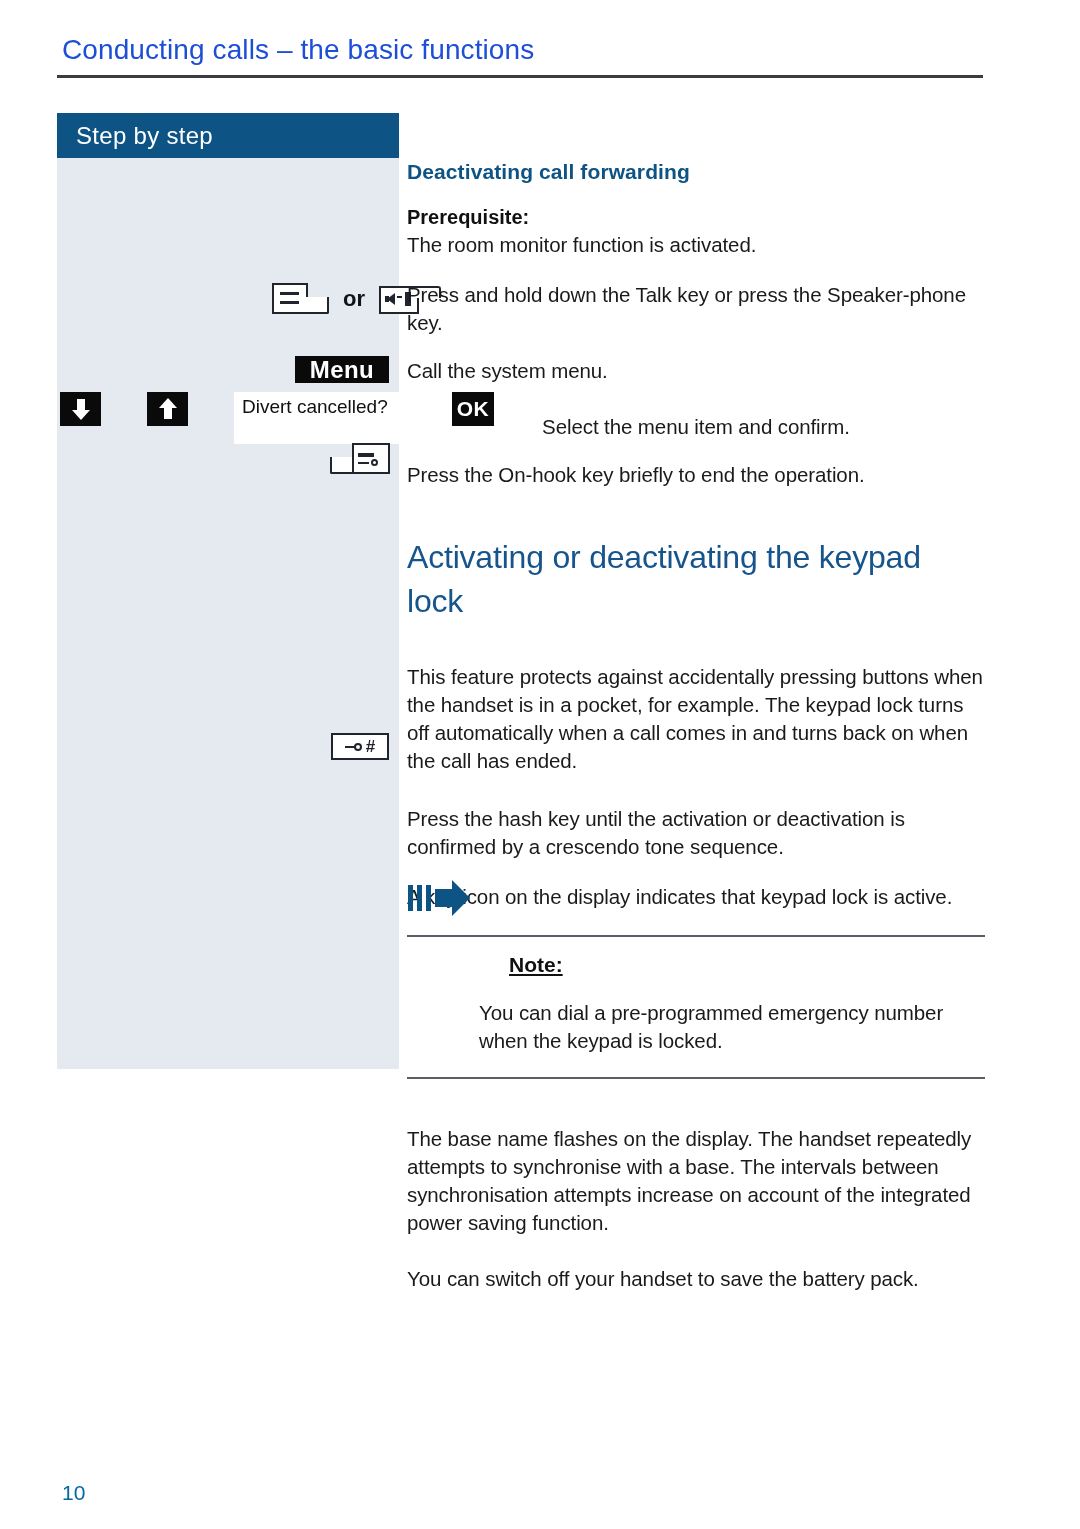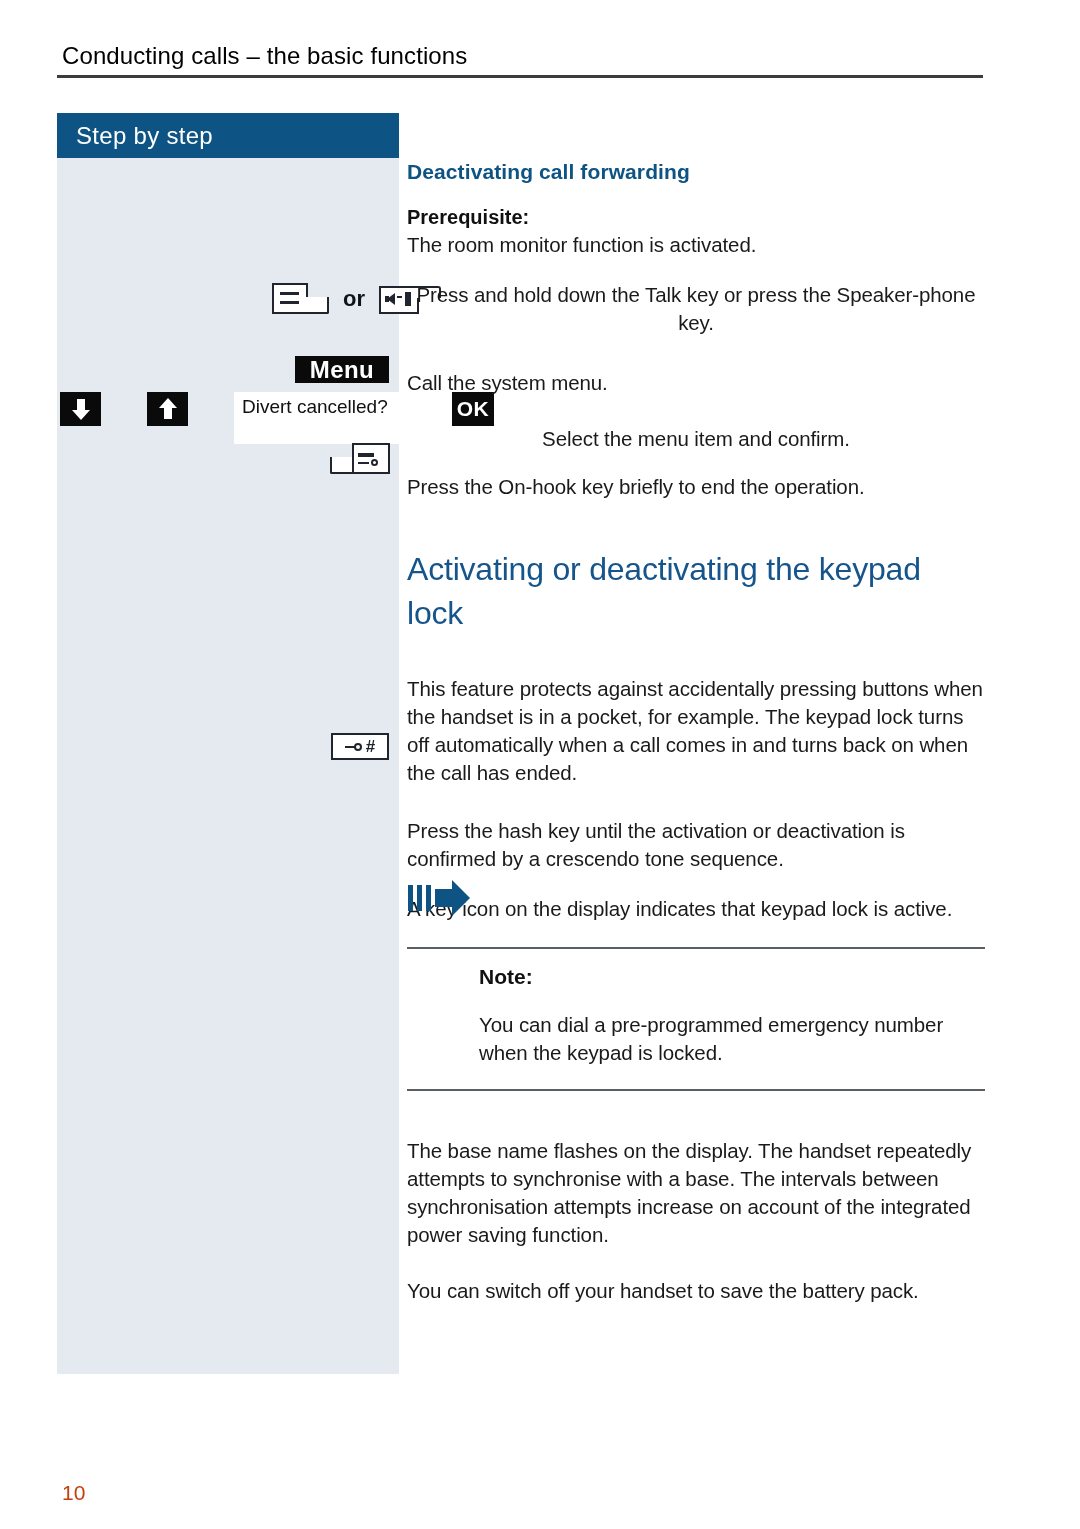--- a/index.html
+++ b/index.html
@@ -13,43 +13,43 @@
     position: relative;
     font-family: "Liberation Sans", sans-serif;
     color: #1a1a1a;
     overflow: hidden;
   }
 
   
   .page-header {
     position: absolute;
     left: 62px;
-    top: 42px;
+    top: 34px;
     width: 920px;
-    font-size: 24px;
+    font-size: 28px;
     letter-spacing: 0.1px;
-    color: #000000;
+    color: #1d4ed8;
     white-space: nowrap;
   }
   .header-rule {
     position: absolute;
     left: 57px;
     top: 75px;
     width: 926px;
     height: 3px;
     background: #3c3c3c;
   }
 
   
   .stepcol {
     position: absolute;
     left: 57px;
     top: 113px;
     width: 342px;
-    height: 1261px;
+    height: 956px;
     background: #e4eaf0;
   }
   .stepcol-title {
     position: absolute;
     left: 0;
     top: 0;
     width: 342px;
     height: 45px;
     background: #0d5384;
     color: #ffffff;
@@ -398,21 +398,21 @@
     border-top: 18px solid transparent;
     border-bottom: 18px solid transparent;
     border-left: 18px solid #0d5384;
   }
 
   .page-number {
     position: absolute;
     left: 62px;
     top: 1481px;
     font-size: 21px;
-    color: #c2410c;
+    color: #0369a1;
   }
 </style>
 </head>
 <body>
 
 <div class="page-header">Conducting calls – the basic functions</div>
 <div class="header-rule"></div>
 
 <div class="stepcol">
   <div class="stepcol-title">Step by step</div>
@@ -471,37 +471,37 @@
   </span>
 </div>
 
 <div class="content">
 
   <div class="sub-heading">Deactivating call forwarding</div>
 
   <div class="bold-label" style="margin-bottom:2px;">Prerequisite:</div>
   <p class="para" style="margin-bottom:22px;">The room monitor function is activated.</p>
 
-  <p class="para" style="margin-bottom:32px;text-align:center;">Press and hold down the Talk key or press the Speaker-phone key.</p>
+  <p class="para" style="margin-bottom:20px;">Press and hold down the Talk key or press the Speaker-phone key.</p>
   <p class="para" style="margin-bottom:28px;">Call the system menu.</p>
   <p class="para" style="margin-bottom:20px;text-align:center;">Select the menu item and confirm.</p>
   <p class="para" style="margin-bottom:46px;">Press the On-hook key briefly to end the operation.</p>
 
   <h1 class="h1" style="margin-bottom:40px;">Activating or deactivating the keypad lock</h1>
 
   <p class="para" style="margin-bottom:30px;">This feature protects against accidentally pressing buttons when the handset is in a pocket, for example. The keypad lock turns off automatically when a call comes in and turns back on when the call has ended.</p>
 
   <p class="para" style="margin-bottom:22px;">Press the hash key until the activation or deactivation is confirmed by a crescendo tone sequence.</p>
 
   <p class="para" style="margin-bottom:24px;">A key icon on the display indicates that keypad lock is active.</p>
 
   <div class="rule-thin"></div>
 
   <div style="height:16px;"></div>
-  <div class="bold-label" style="margin-left:72px; font-size:21px;">Note:</div>
+  <div class="bold-label" style="margin-left:102px; font-size:21px;text-decoration:underline;">Note:</div>
   <p class="para" style="margin-left:72px; margin-top:22px; margin-bottom:22px; width:506px;">You can dial a pre-programmed emergency number when the keypad is locked.</p>
 
   <div class="rule-thin"></div>
 
   <div style="height:46px;"></div>
 
   <p class="para" style="margin-bottom:28px;">The base name flashes on the display. The handset repeatedly attempts to synchronise with a base. The intervals between synchronisation attempts increase on account of the integrated power saving function.</p>
   <p class="para">You can switch off your handset to save the battery pack.</p>
 </div>
 

